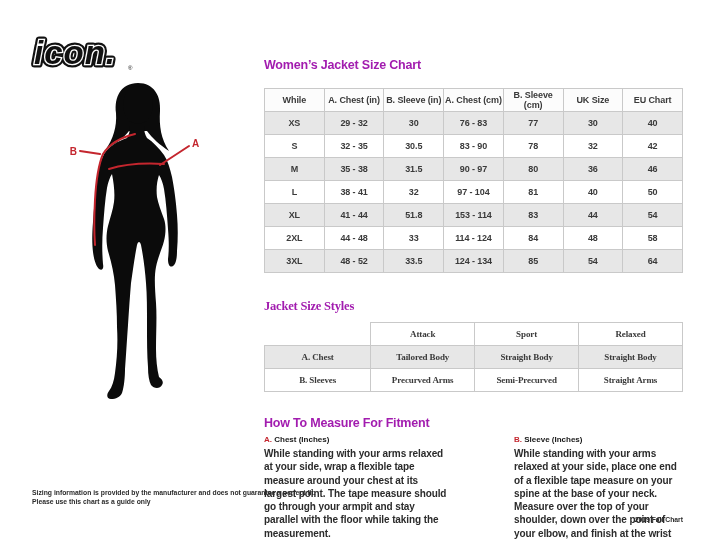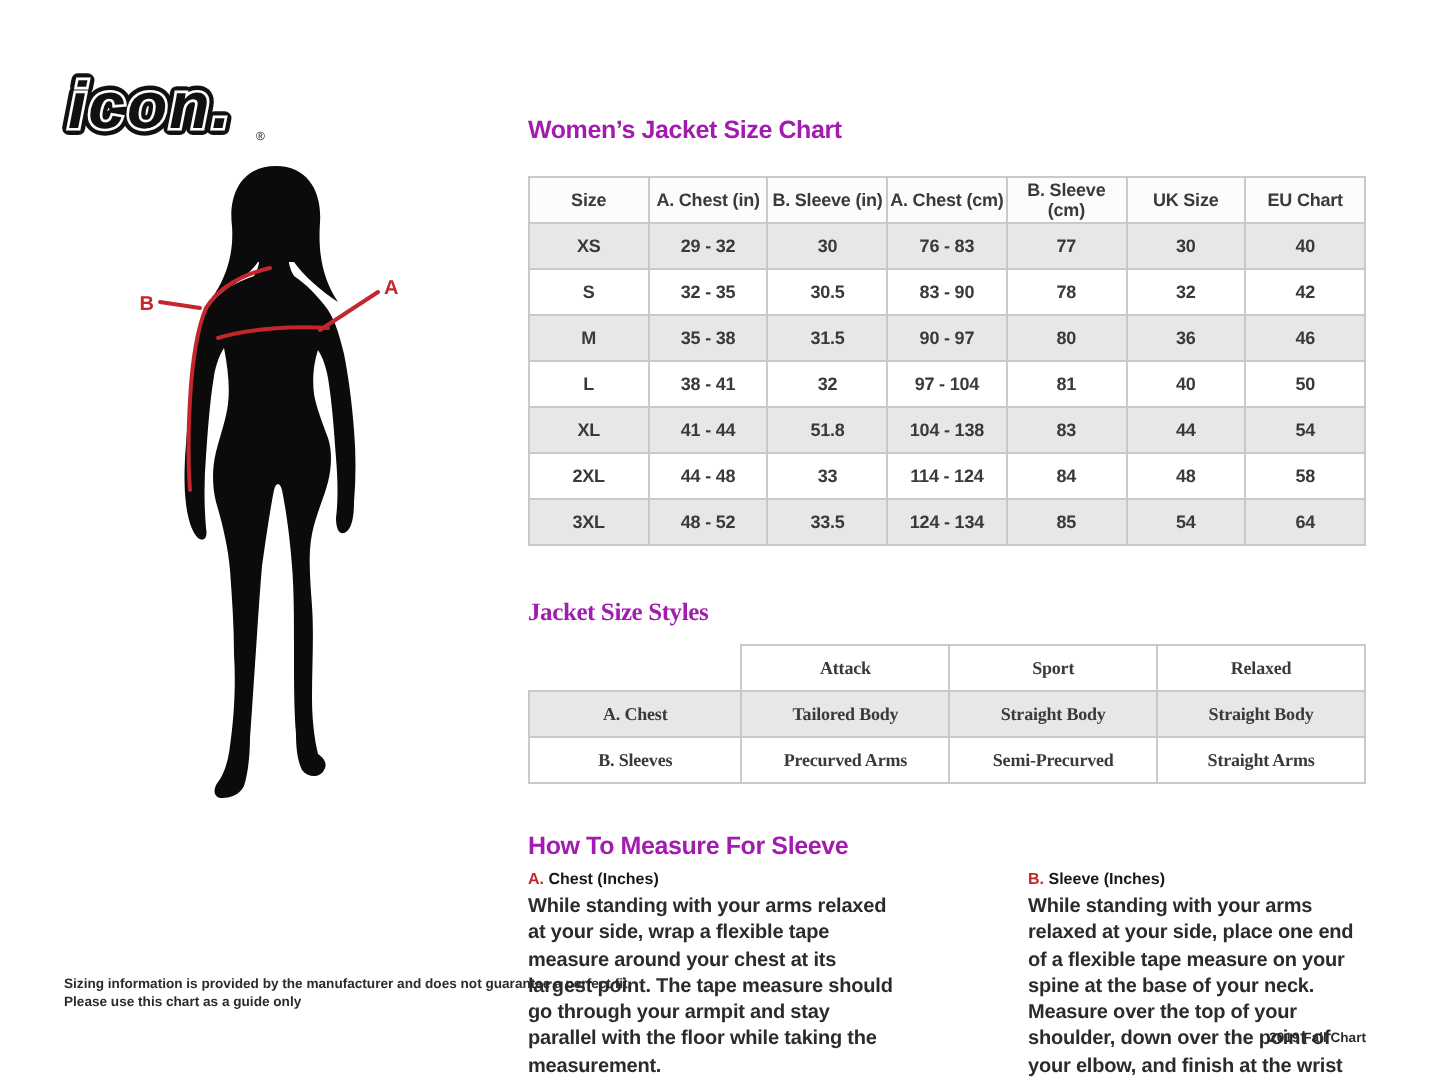--- a/index.html
+++ b/index.html
@@ -112,21 +112,21 @@
     </svg>
   </div>
 
   <div class="right">
 
     <h2 class="section-title">Women’s Jacket Size Chart</h2>
 
     <table class="size-table">
       <thead>
         <tr>
-          <td>Size</td>
+          <td>While</td>
           <td>A. Chest (in)</td>
           <td>B. Sleeve (in)</td>
           <td>A. Chest (cm)</td>
           <td>B. Sleeve (cm)</td>
           <td>UK Size</td>
           <td>EU Chart</td>
         </tr>
       </thead>
       <tbody>
         <tr>
@@ -162,21 +162,21 @@
           <td>32</td>
           <td>97 - 104</td>
           <td>81</td>
           <td>40</td>
           <td>50</td>
         </tr>
         <tr>
           <td>XL</td>
           <td>41 - 44</td>
           <td>51.8</td>
-          <td>104 - 138</td>
+          <td>153 - 114</td>
           <td>83</td>
           <td>44</td>
           <td>54</td>
         </tr>
         <tr>
           <td>2XL</td>
           <td>44 - 48</td>
           <td>33</td>
           <td>114 - 124</td>
           <td>84</td>
@@ -213,21 +213,21 @@
         </tr>
         <tr>
           <td>B. Sleeves</td>
           <td>Precurved Arms</td>
           <td>Semi-Precurved</td>
           <td>Straight Arms</td>
         </tr>
       </tbody>
     </table>
 
-    <h2 class="section-title measure-title">How To Measure For Sleeve</h2>
+    <h2 class="section-title measure-title">How To Measure For Fitment</h2>
 
     <div class="measure-cols">
       <div class="m-col-left">
         <div class="m-head">
           <span class="red-letter">A.</span>
           <span>Chest (Inches)</span>
         </div>
         <p class="m-body">While standing with your arms relaxed at your side, wrap a flexible tape measure around your chest at its largest point. The tape measure should go through your armpit and stay parallel with the floor while taking the measurement.</p>
       </div>
       <div class="m-col-right">

